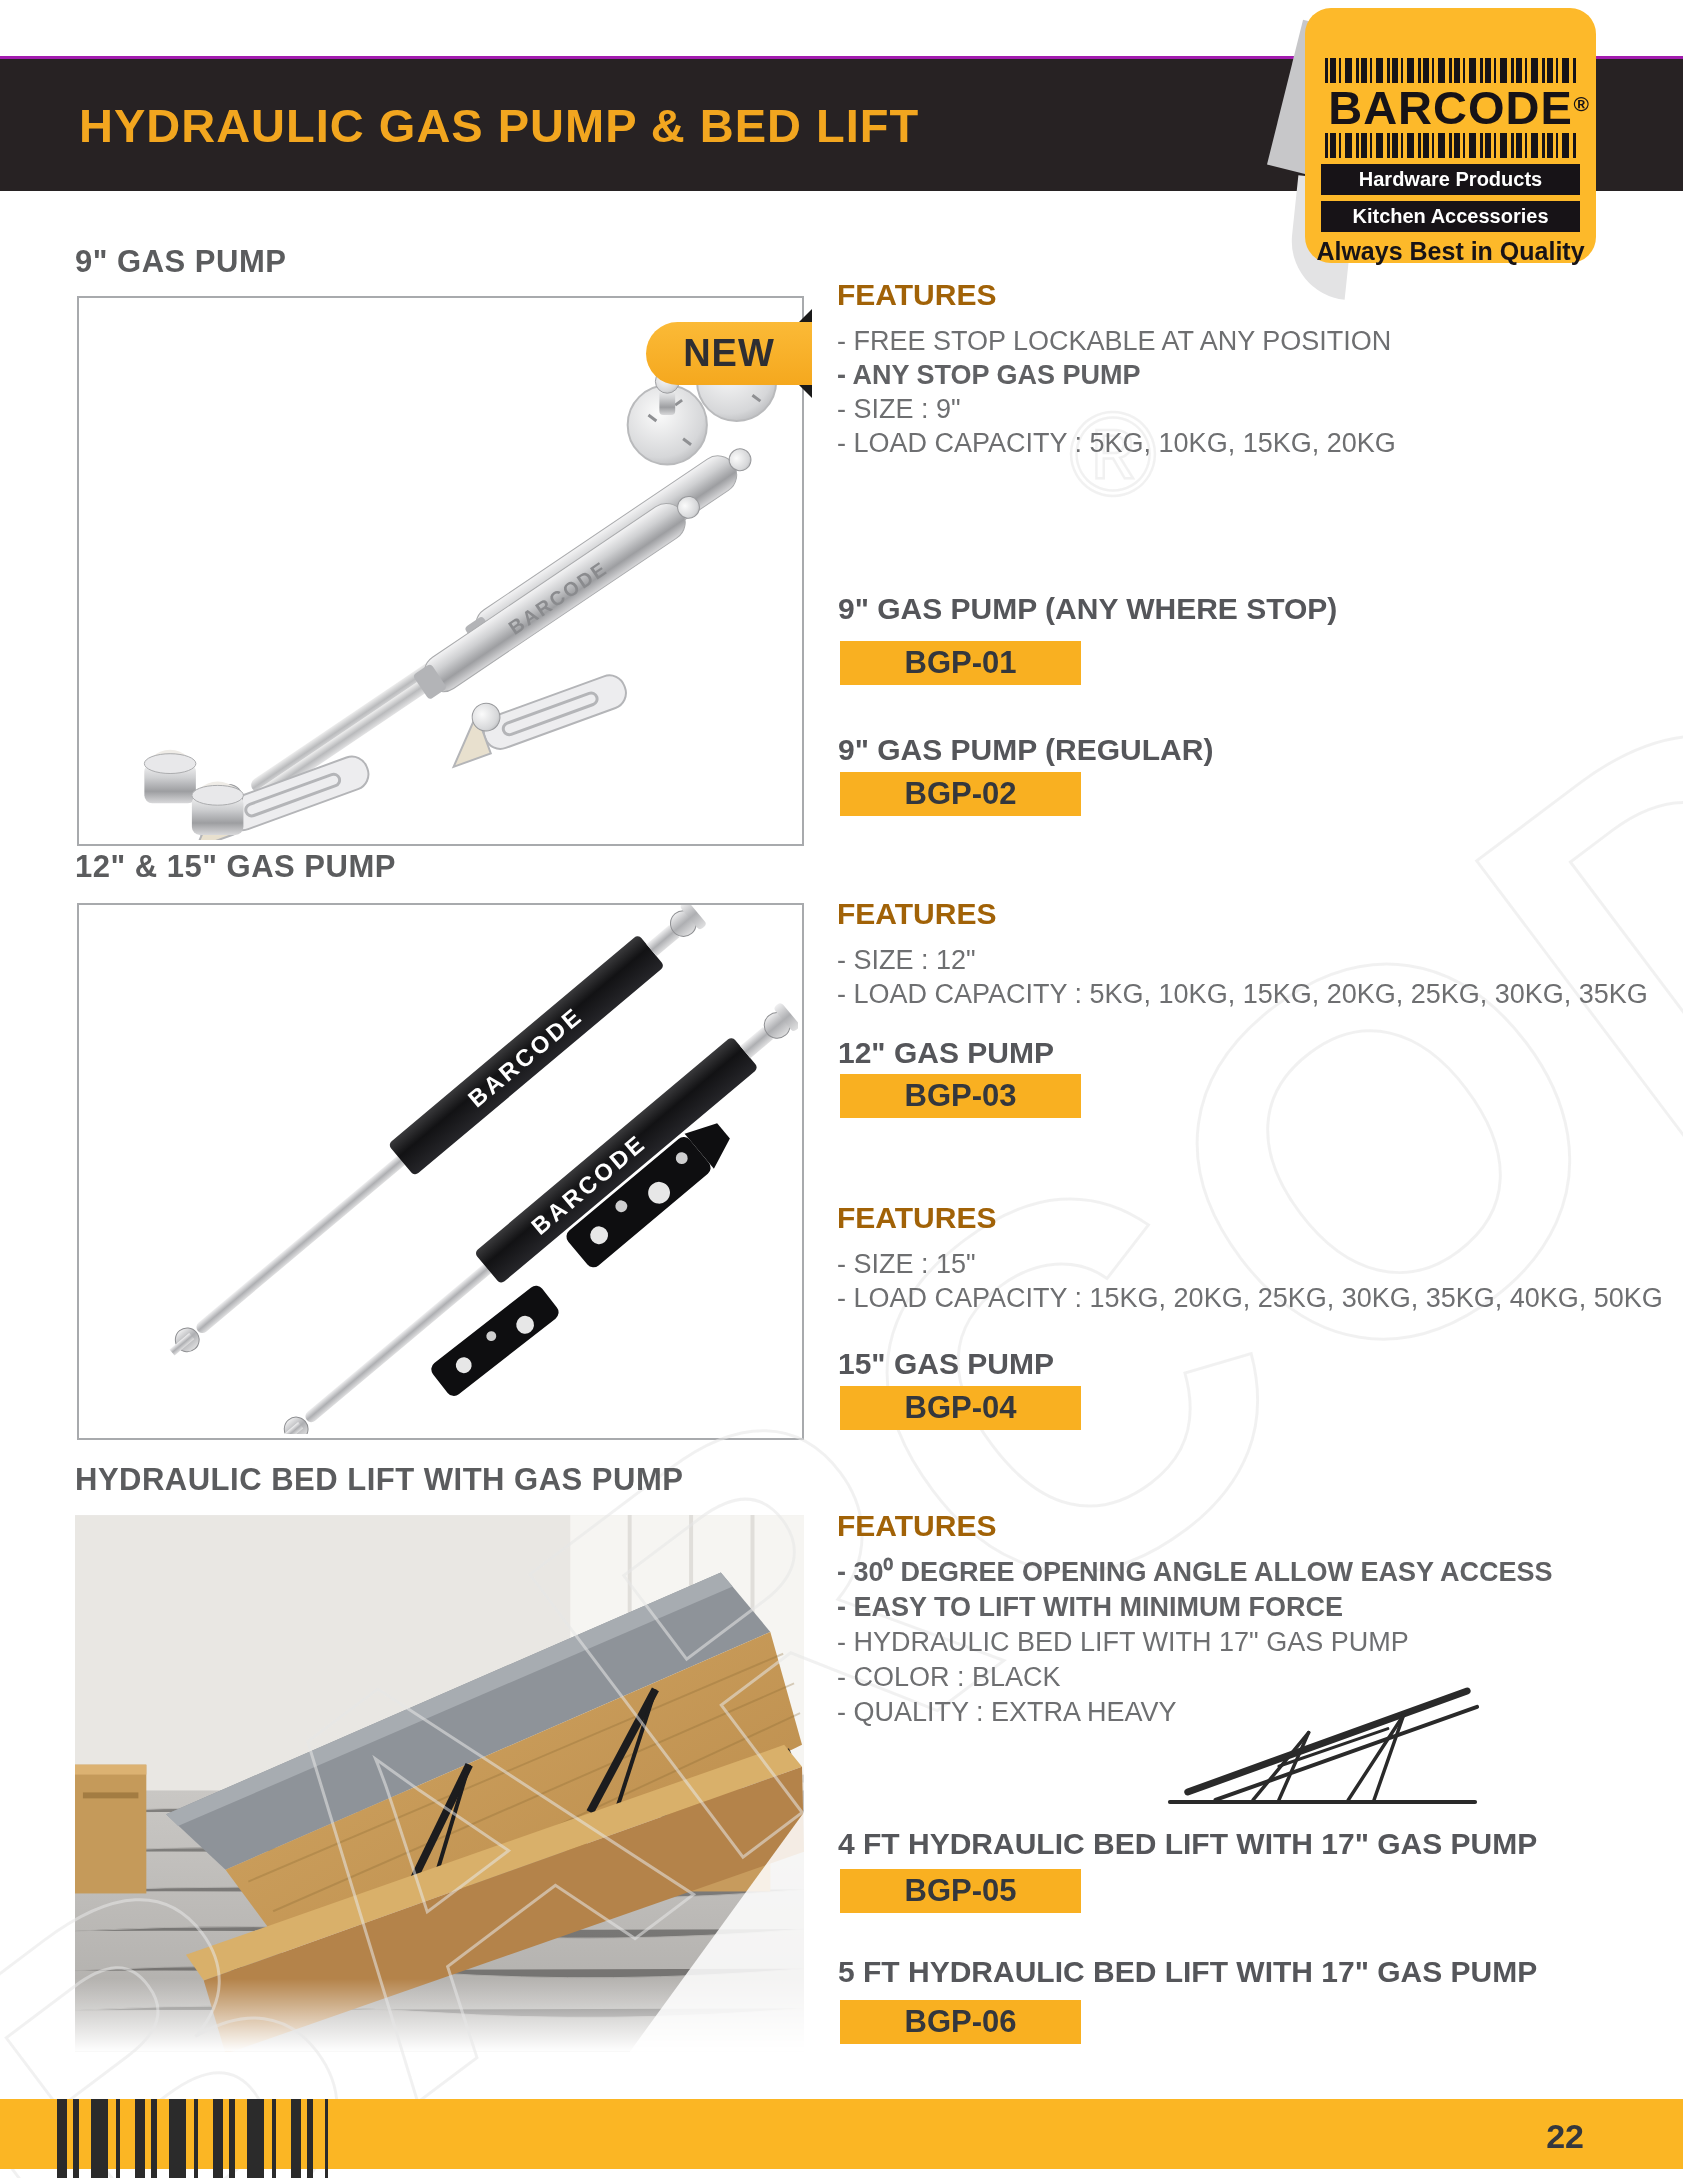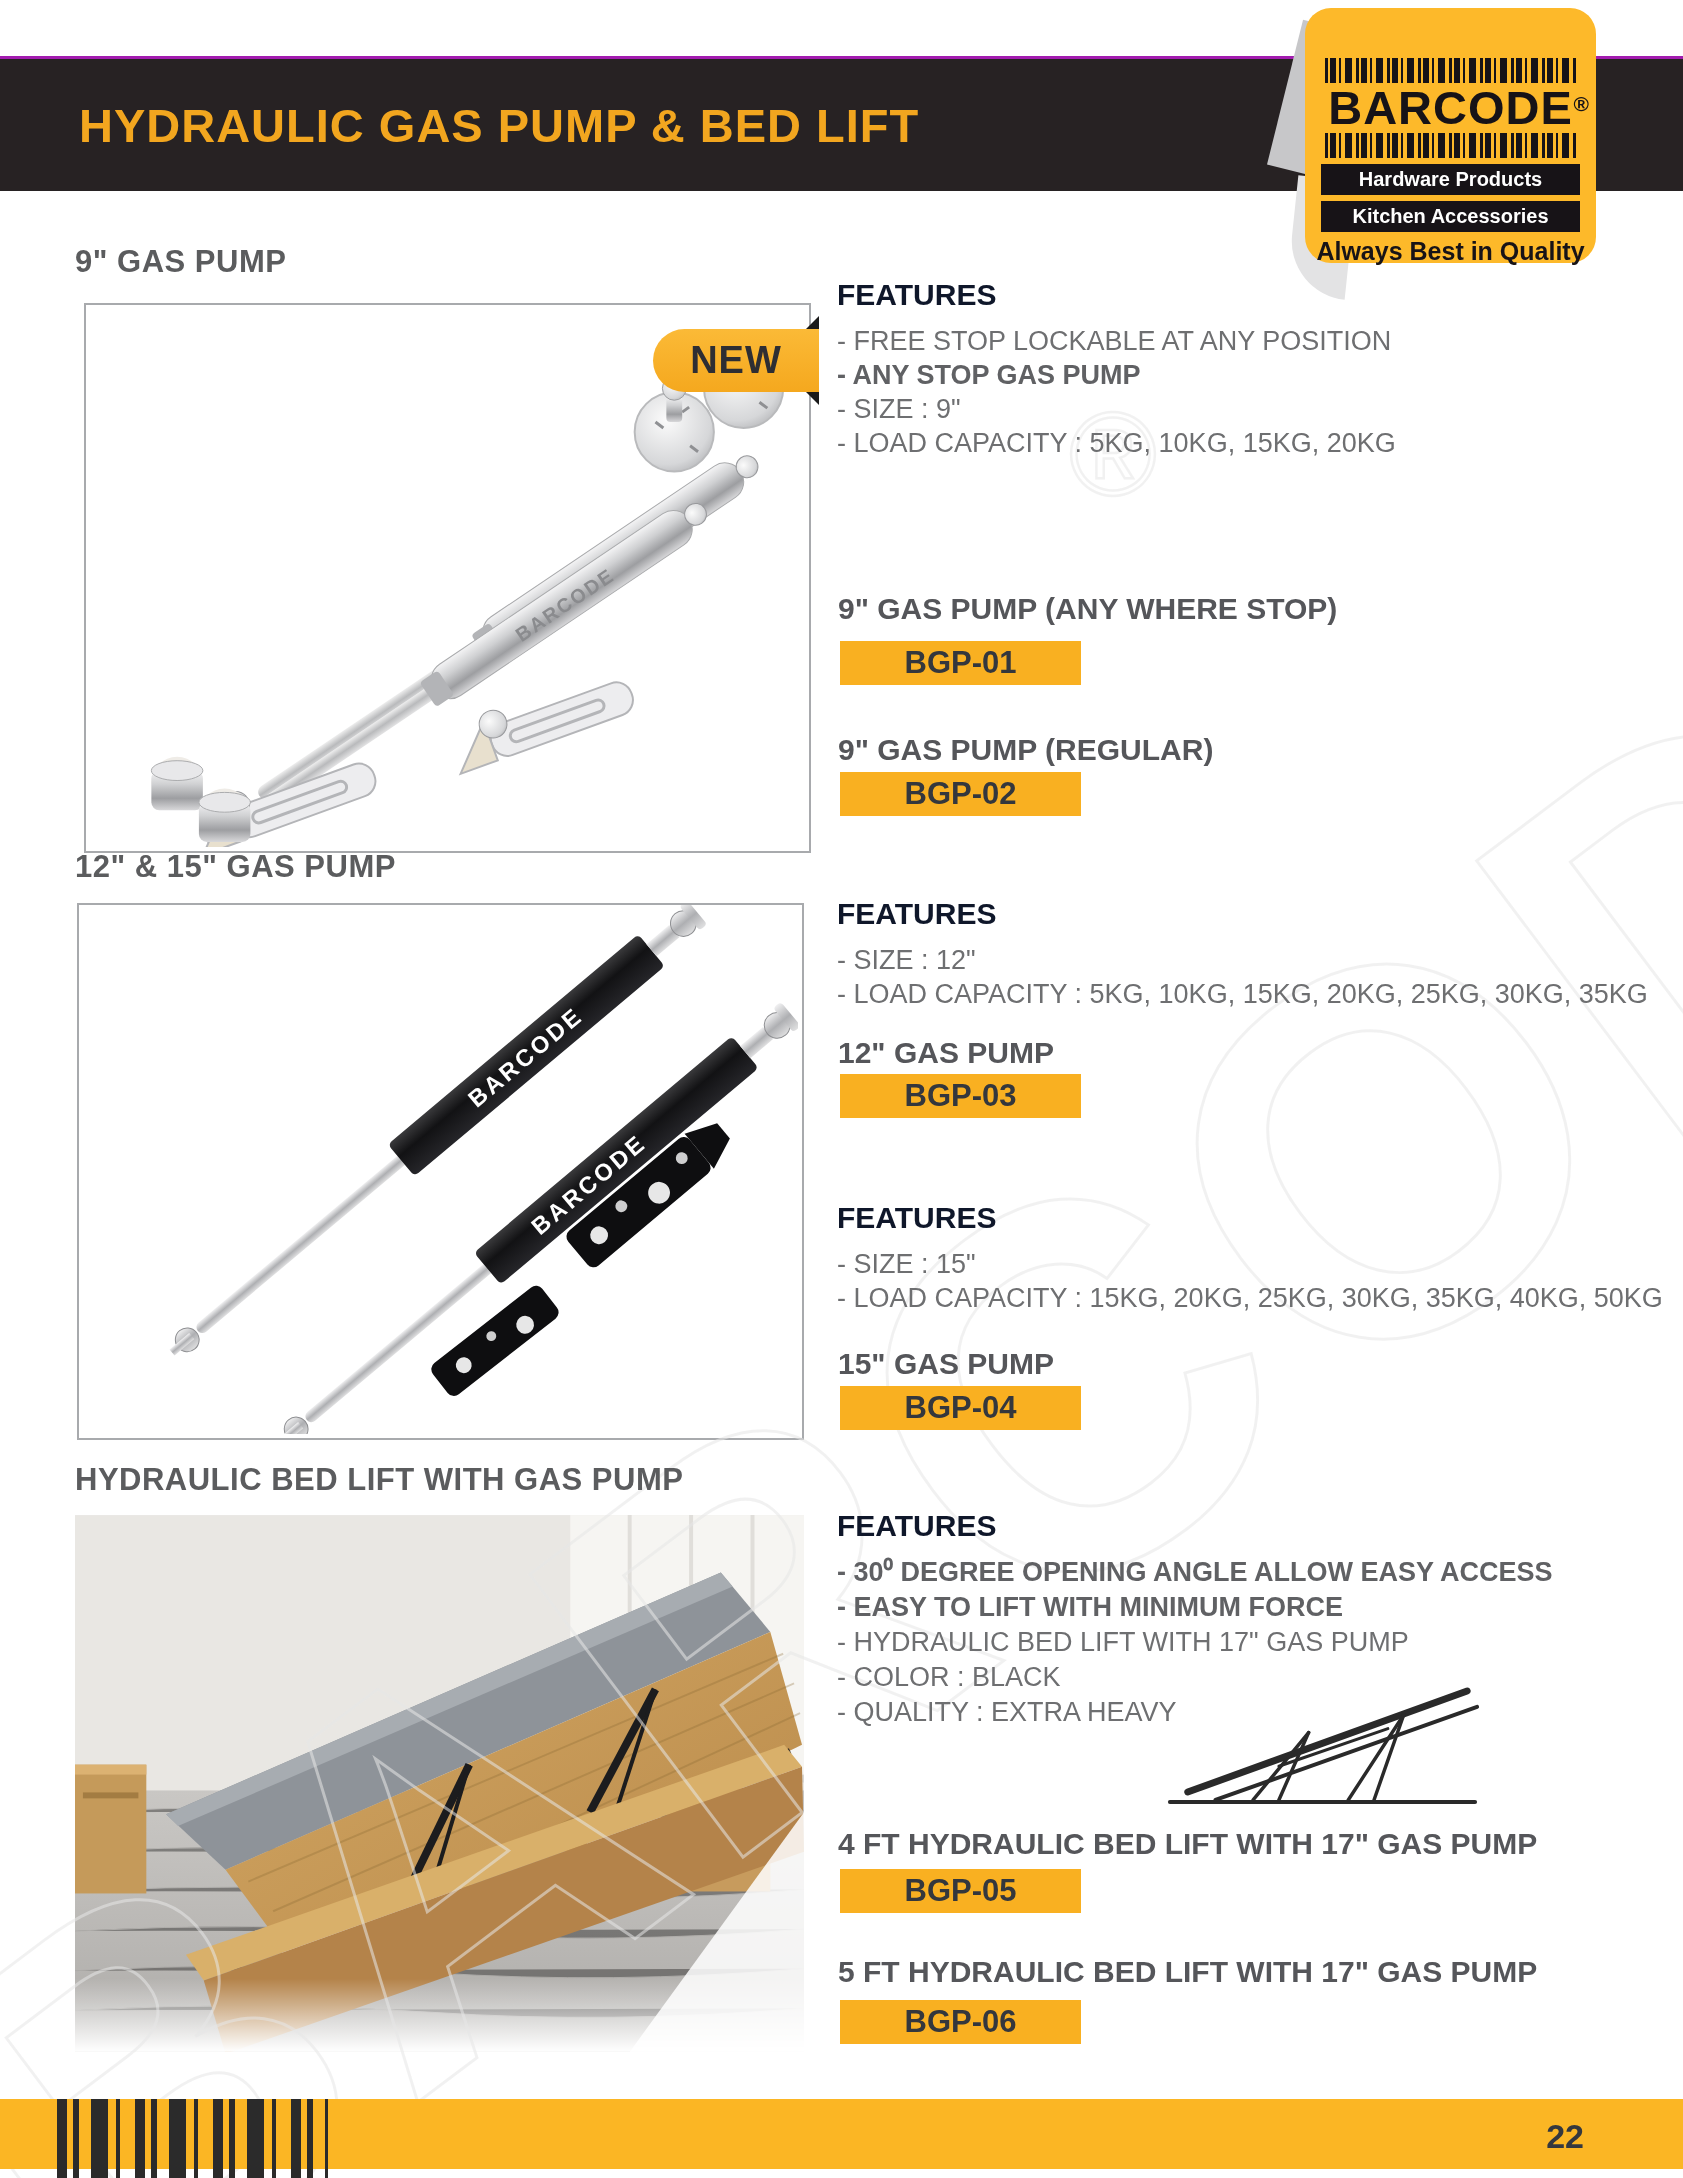--- a/index.html
+++ b/index.html
@@ -32,37 +32,37 @@
             text-align:center;padding:4px 5px;}
   .logo-tag{margin-top:5px;text-align:center;font-size:25px;font-weight:800;color:#171317;}
 
   
   .sec-h{position:absolute;left:75px;font-size:31px;font-weight:bold;color:#5B5C5E;
          letter-spacing:0.5px;z-index:4;white-space:nowrap;}
   #h1{top:244px}
   #h2{top:849px}
   #h3{top:1462px}
   .imgbox{position:absolute;left:77px;width:723px;border:2px solid #A8AAAD;z-index:2;}
-  #box1{top:303px;height:546px;margin-left:7px;}
+  #box1{top:296px;height:546px;}
   #box2{top:903px;height:533px;}
   #photo3{position:absolute;left:75px;top:1515px;width:729px;height:537px;z-index:2;}
 
   
   .ribbon{position:absolute;top:24px;right:-10px;width:166px;height:63px;
           background:linear-gradient(#FBBA37,#F5A81E);border-radius:32px 0 0 32px;
           display:flex;align-items:center;justify-content:center;
           font-size:38px;font-weight:bold;color:#2E2E33;z-index:4;letter-spacing:1px;}
   .ribbon::before{content:"";position:absolute;right:0;top:-13px;width:0;height:0;
           border-bottom:13px solid #1a1a1a;border-left:13px solid transparent;}
   .ribbon::after{content:"";position:absolute;right:0;bottom:-13px;width:0;height:0;
           border-top:13px solid #1a1a1a;border-left:13px solid transparent;}
 
   
   .feat{position:absolute;left:837px;z-index:4;}
-  .feat-title{font-size:30px;font-weight:bold;color:#0f172a;margin-bottom:12px;}
+  .feat-title{font-size:30px;font-weight:bold;color:#a16207;margin-bottom:12px;}
   .feat-line{font-size:27px;color:#6E6F71;line-height:34px;white-space:nowrap;}
   .feat-line.b{font-weight:bold;color:#606164;}
   #feat1{top:278px}
   #feat2{top:897px}
   #feat3{top:1201px}
   #feat4{top:1509px}
   #feat4 .feat-line{line-height:35px;}
   .prod-h{position:absolute;left:838px;font-size:30px;font-weight:bold;color:#55565A;
           white-space:nowrap;z-index:4;}
   #p1h{top:592px} #p2h{top:733px} #p3h{top:1036px} #p4h{top:1347px} #p5h{top:1827px} #p6h{top:1955px}

